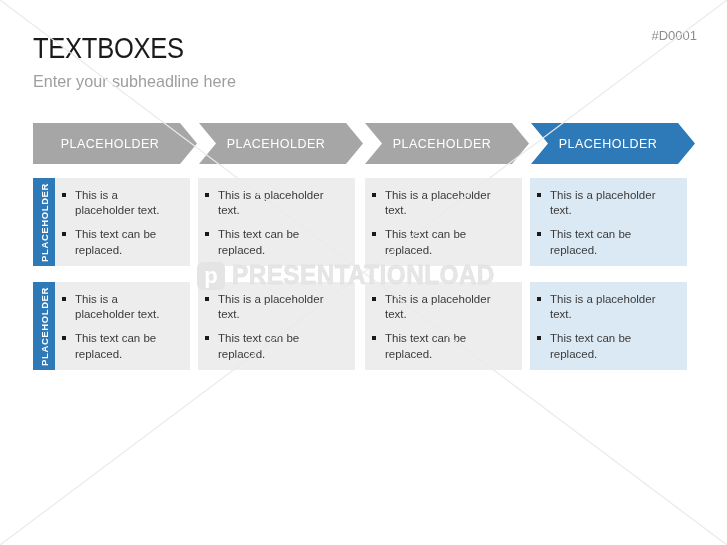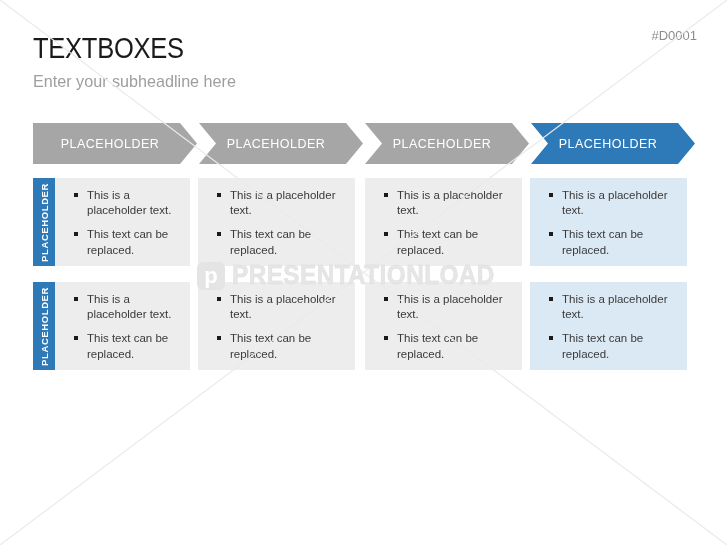--- a/index.html
+++ b/index.html
@@ -31,21 +31,21 @@
   .row{position:absolute;left:0;width:727px;height:88px;}
   .row1{top:178px;} .row2{top:282px;}
   .tab{
     position:absolute;left:33px;top:0;width:22px;height:88px;background:#2e79b8;
     display:flex;align-items:center;justify-content:center;
   }
   .tab .tlabel{
     writing-mode:vertical-rl;transform:rotate(180deg);
     color:#ffffff;font-size:9.5px;font-weight:700;letter-spacing:0.6px;white-space:nowrap;
   }
-  .cell{position:absolute;top:0;height:88px;background:#ededed;box-sizing:border-box;padding:10px 6px 0 18px;}
+  .cell{position:absolute;top:0;height:88px;background:#ededed;box-sizing:border-box;padding:10px 6px 0 6px;}
   .cell.blue{background:#dbe9f5;}
   .c1{left:55px;width:135px;} .c2{left:198px;width:157px;} .c3{left:365px;width:157px;} .c4{left:530px;width:157px;}
   .bullet-item{display:flex;align-items:flex-start;margin-bottom:9px;}
   .bullet-sq{flex:0 0 auto;width:4px;height:4px;background:#1a1a1a;margin:5px 9px 0 1px;}
   .bullet-text{font-size:11.5px;line-height:1.32;color:#3a3a3a;}
   .c1 .bullet-text{max-width:102px;}
   .c2 .bullet-text,.c3 .bullet-text,.c4 .bullet-text{max-width:124px;}
   
   .wm-lines{position:absolute;left:0;top:0;width:727px;height:545px;z-index:4;pointer-events:none;}
   .watermark{

